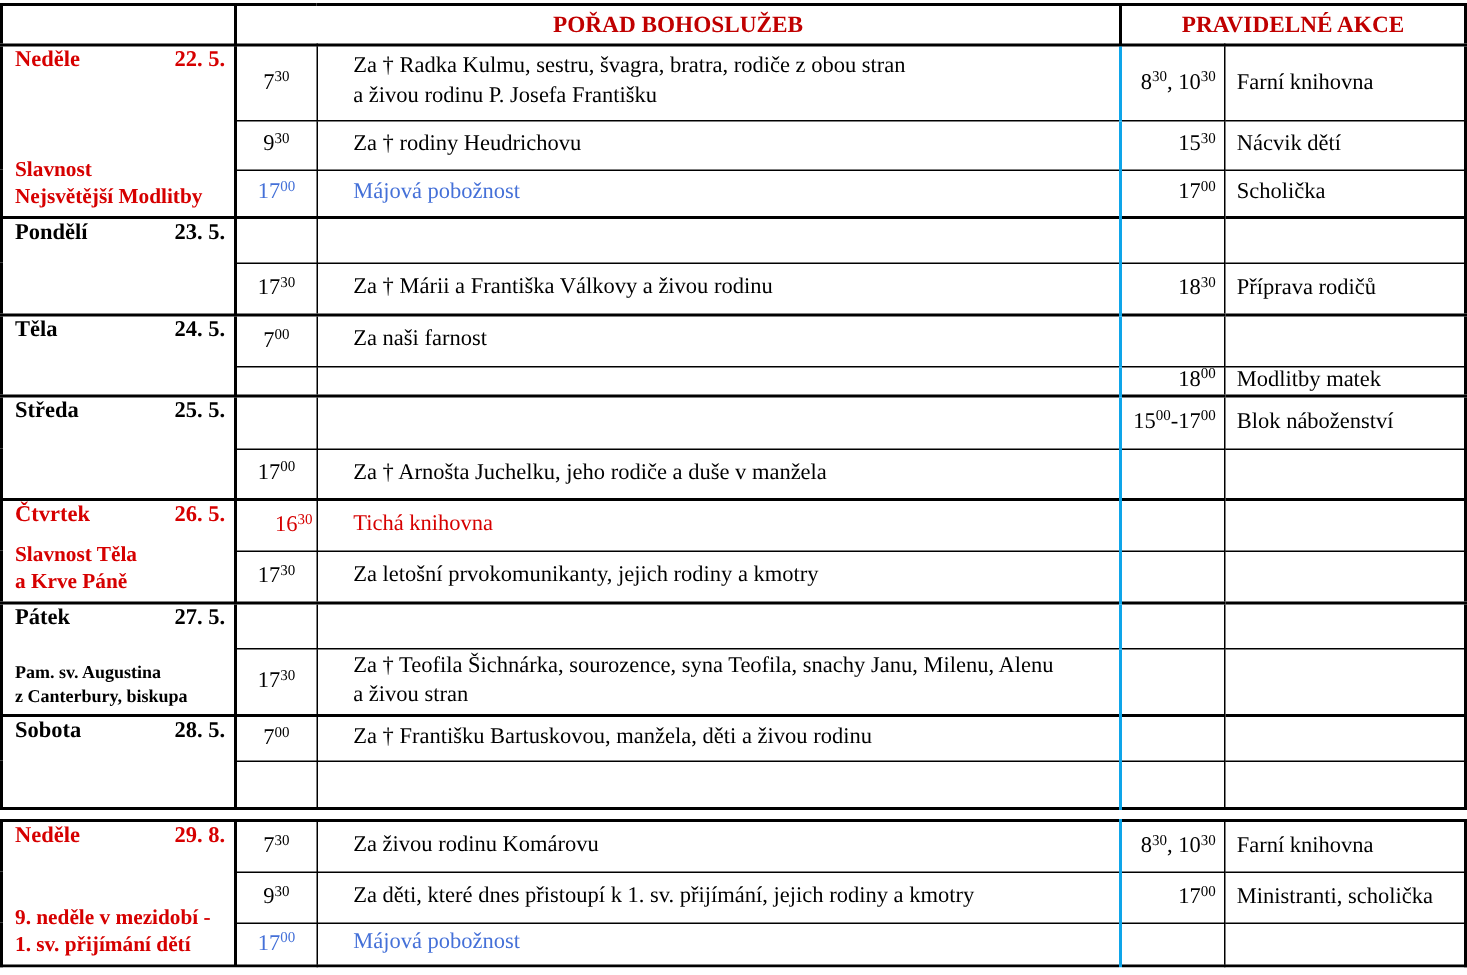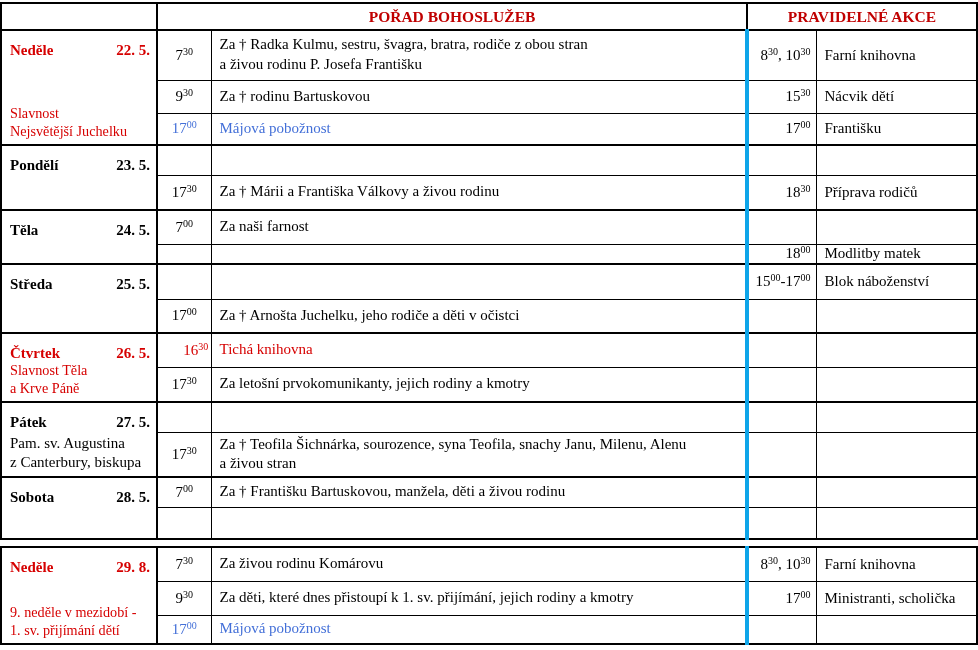--- a/index.html
+++ b/index.html
@@ -1,31 +1,31 @@
 <!DOCTYPE html>
 <html><head>
 <meta charset="utf-8">
 <style>
   html,body{margin:0;padding:0;background:#fff;}
   body{width:978px;font-family:"Liberation Serif","DejaVu Serif",serif;color:#000;}
   table{border-collapse:collapse;table-layout:fixed;width:978px;font-size:15px;}
   table.sched{border:2px solid #000;}
   td{border:1px solid #000;padding:0;overflow:hidden;vertical-align:middle;}
   tr.block > td{border-top:2px solid #000;}
-  td.day{border-right:2px solid #000;position:relative;vertical-align:top;padding:10px 6px 4px 8px;}
+  td.day{border-right:2px solid #000;position:relative;vertical-align:top;padding:0 6px 4px 8px;}
   td.c-time{text-align:center;}
-  td.c-mass{border-right:4px solid #0ea5e9;padding:2px 6px 2px 8px;line-height:1.32;}
+  td.c-mass{border-right:2px solid #0ea5e9;padding:2px 6px 2px 24px;line-height:1.32;}
   td.c-atime{text-align:right;padding-right:5px;}
   td.c-akce{padding-left:8px;}
   tr.hdr td{text-align:center;font-weight:bold;color:#C00000;font-size:15.5px;border-bottom:2px solid #000;}
   tr.hdr td.h-empty{border-right:2px solid #000;}
   tr.hdr td.h-mass{border-right:2px solid #000;}
   .day-line{display:flex;justify-content:space-between;font-weight:bold;line-height:1.25;}
-  .day-sub{position:absolute;left:8px;bottom:4px;right:2px;font-weight:normal;font-size:14.2px;line-height:1.28;white-space:nowrap;}
-  .day-sub.plain{font-weight:normal;font-size:15px;}
+  .day-sub{position:absolute;left:8px;bottom:4px;right:2px;font-weight:bold;font-size:14.2px;line-height:1.28;white-space:nowrap;}
+  .day-sub.plain{font-weight:bold;font-size:12px;}
   .red{color:#D60000;padding-left:23px;}
   .blue{color:#4470D8;}
   sup{font-size:10px;line-height:0;vertical-align:baseline;position:relative;top:-0.48em;}
   table.sched.second{margin-top:6px;}
   .top-pad{height:2px;}
 </style>
 </head>
 <body>
 
 <div class="top-pad"></div>
@@ -46,42 +46,42 @@
   </tr>
 
   <tr class="block" style="height:50px">
     <td class="day red" rowspan="3">
       <div class="day-line">
         <span>Neděle</span>
         <span>22. 5.</span>
       </div>
       <div class="day-sub">
         <div>Slavnost</div>
-        <div>Nejsvětější Juchelku</div>
+        <div>Nejsvětější Modlitby</div>
       </div>
     </td>
     <td class="c-time">7<sup>30</sup></td>
     <td class="c-mass">
       <div>Za † Radka Kulmu, sestru, švagra, bratra, rodiče z obou stran</div>
       <div>a živou rodinu P. Josefa Františku</div>
     </td>
     <td class="c-atime">8<sup>30</sup>, 10<sup>30</sup></td>
     <td class="c-akce">Farní knihovna</td>
   </tr>
   <tr style="height:33px">
     <td class="c-time">9<sup>30</sup></td>
-    <td class="c-mass">Za † rodinu Bartuskovou</td>
+    <td class="c-mass">Za † rodiny Heudrichovu</td>
     <td class="c-atime">15<sup>30</sup></td>
     <td class="c-akce">Nácvik dětí</td>
   </tr>
   <tr style="height:32px">
     <td class="c-time blue">17<sup>00</sup></td>
     <td class="c-mass blue">Májová pobožnost</td>
     <td class="c-atime">17<sup>00</sup></td>
-    <td class="c-akce">Františku</td>
+    <td class="c-akce">Scholička</td>
   </tr>
 
   <tr class="block" style="height:30px">
     <td class="day" rowspan="2">
       <div class="day-line">
         <span>Pondělí</span>
         <span>23. 5.</span>
       </div>
     </td>
     <td class="c-time"></td>
@@ -122,21 +122,21 @@
         <span>25. 5.</span>
       </div>
     </td>
     <td class="c-time"></td>
     <td class="c-mass"></td>
     <td class="c-atime">15<sup>00</sup>-17<sup>00</sup></td>
     <td class="c-akce">Blok náboženství</td>
   </tr>
   <tr style="height:34px">
     <td class="c-time">17<sup>00</sup></td>
-    <td class="c-mass">Za † Arnošta Juchelku, jeho rodiče a děti v očistci</td>
+    <td class="c-mass">Za † Arnošta Juchelku, jeho rodiče a duše v manžela</td>
     <td class="c-atime"></td>
     <td class="c-akce"></td>
   </tr>
 
   <tr class="block" style="height:34px">
     <td class="day red" rowspan="2">
       <div class="day-line">
         <span>Čtvrtek</span>
         <span>26. 5.</span>
       </div>

